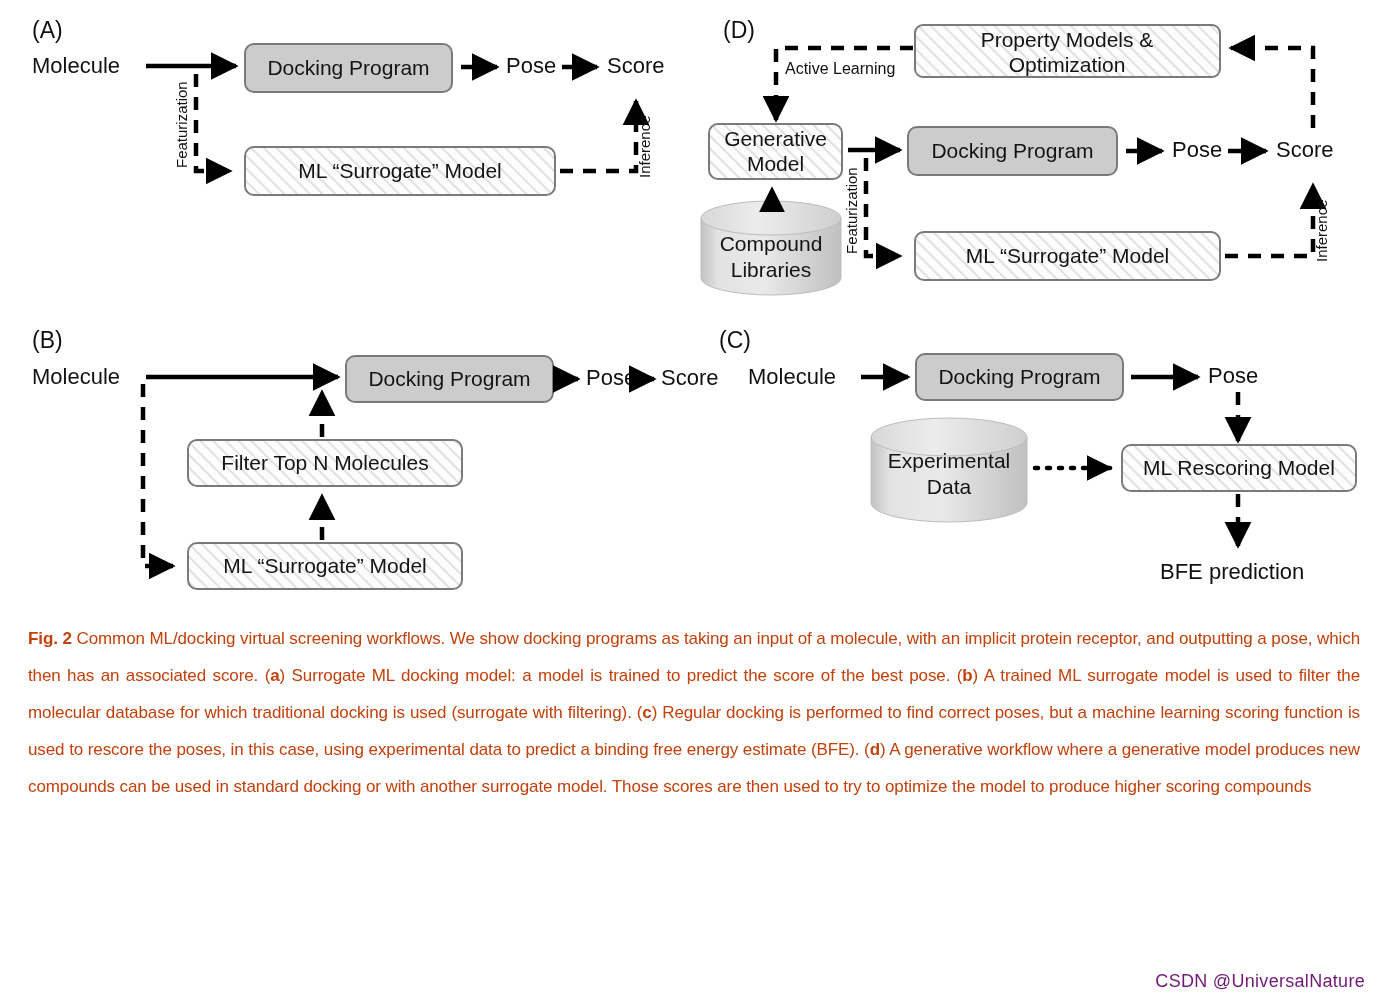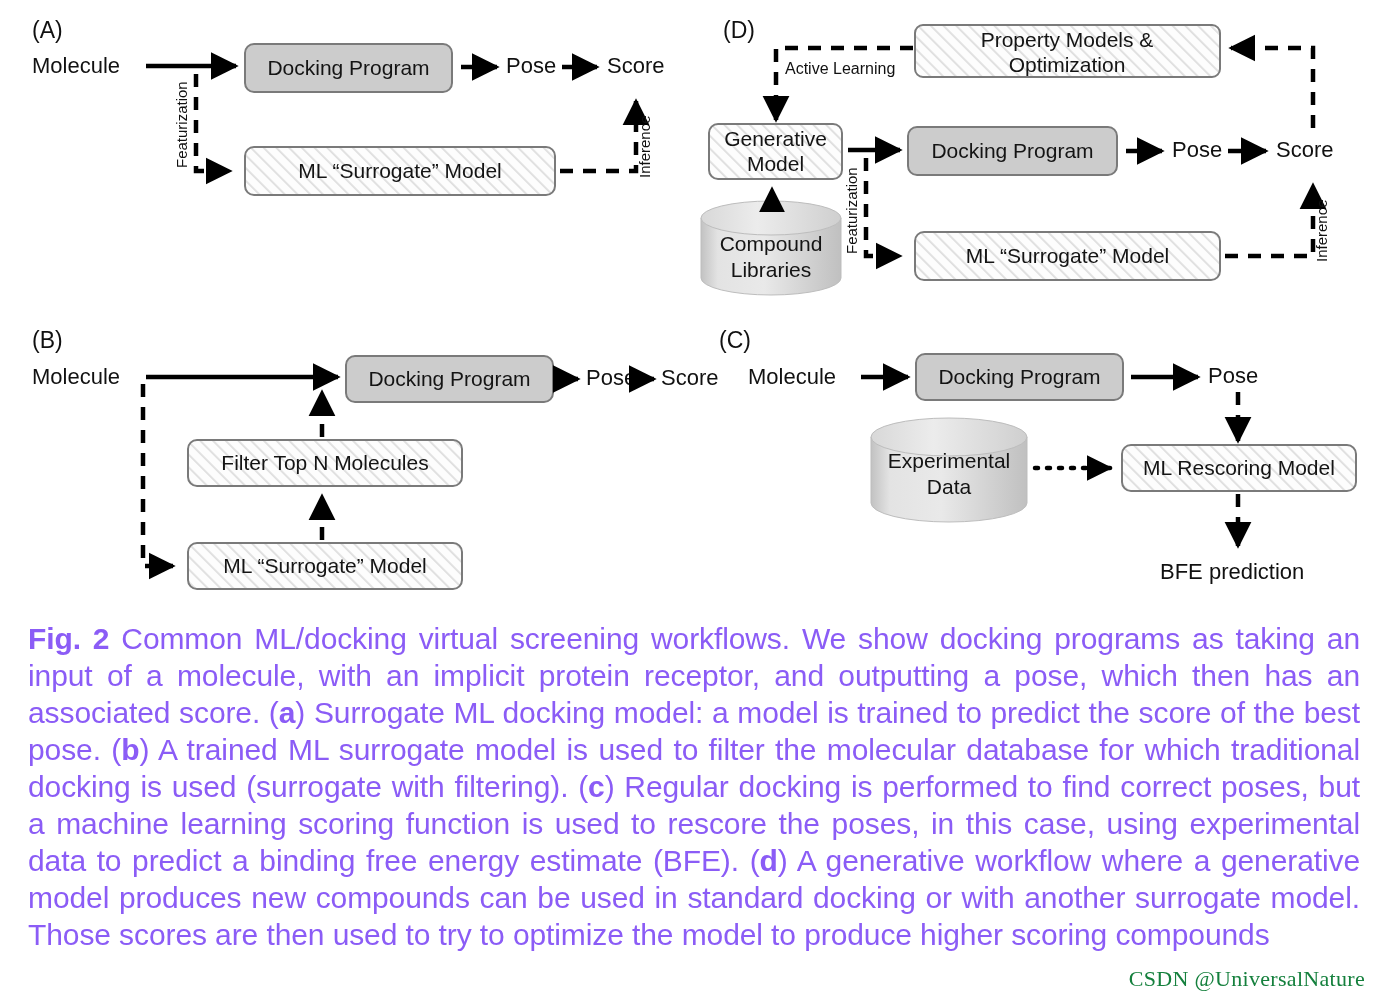--- a/index.html
+++ b/index.html
@@ -90,34 +90,34 @@
     fill: url(#hatchPattern);
     stroke: #7a7a7a;
     stroke-width: 2;
   }
   #caption {
     position: absolute;
     left: 28px;
     top: 620px;
     width: 1332px;
     font-family: "Liberation Sans", sans-serif;
-    font-size: 30px;
+    font-size: 17px;
     line-height: 37px;
-    color: #8b5cf6;
+    color: #c2410c;
     text-align: justify;
     letter-spacing: -0.1px;
   }
   #caption b { font-weight: bold; }
   #watermark {
     position: absolute;
     right: 22px;
     bottom: 8px;
-    font-family: Liberation Serif, serif;
-    font-size: 22px;
-    color: #15803d;
+    font-family: Liberation Sans, sans-serif;
+    font-size: 18px;
+    color: #701a75;
     letter-spacing: 0.3px;
   }
 </style>
 </head>
 <body>
 
 <div id="figure-root">
 
   <svg id="diagram-svg" viewBox="0 0 1387 615">
     <defs>

